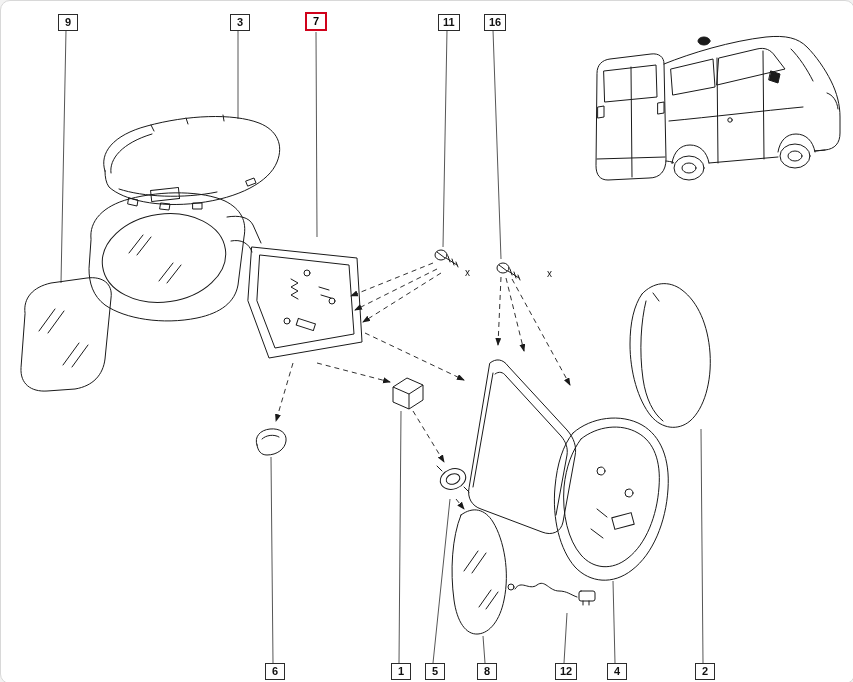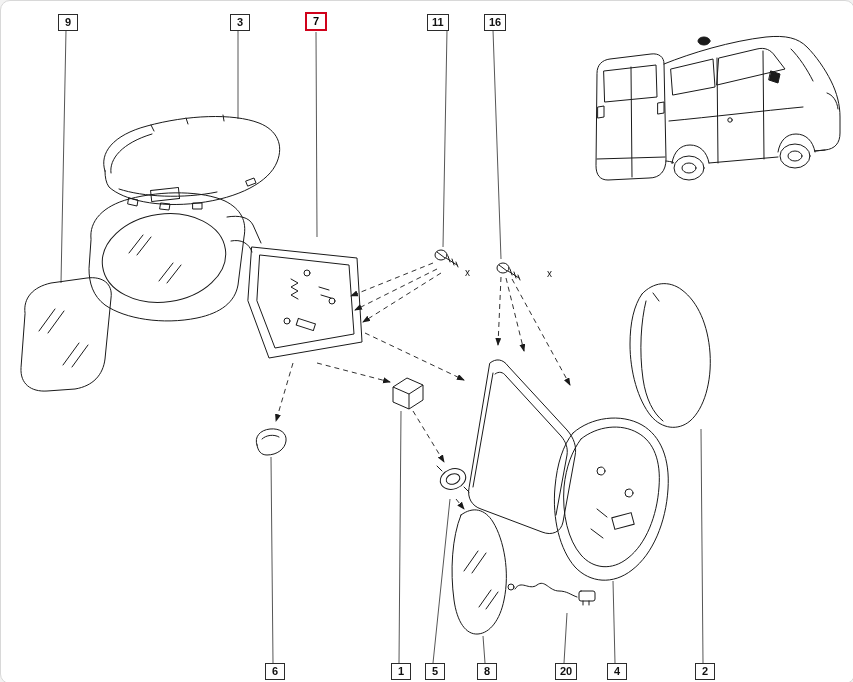--- a/index.html
+++ b/index.html
@@ -210,24 +210,24 @@
       <path d="M316,362 L389,381" marker-end="url(#arr)"></path>
       <path d="M412,410 L443,461" marker-end="url(#arr)"></path>
       <path d="M364,332 L463,379" marker-end="url(#arr)"></path>
       <path d="M455,498 L463,508" marker-end="url(#arr)"></path>
     </g>
   </svg>
 
   <div class="callout" style="left:57px;top:13px">9</div>
   <div class="callout" style="left:229px;top:13px">3</div>
   <div class="callout hl" style="left:304px;top:11px">7</div>
-  <div class="callout" style="left:426px;top:13px">11</div>
+  <div class="callout" style="left:437px;top:13px">11</div>
   <div class="callout" style="left:483px;top:13px">16</div>
 
   <div class="callout" style="left:264px;top:662px">6</div>
   <div class="callout" style="left:390px;top:662px">1</div>
   <div class="callout" style="left:424px;top:662px">5</div>
   <div class="callout" style="left:476px;top:662px">8</div>
-  <div class="callout" style="left:554px;top:662px">20</div>
+  <div class="callout" style="left:554px;top:662px">12</div>
   <div class="callout" style="left:606px;top:662px">4</div>
   <div class="callout" style="left:694px;top:662px">2</div>
 
 </div>
 
 </body></html>

